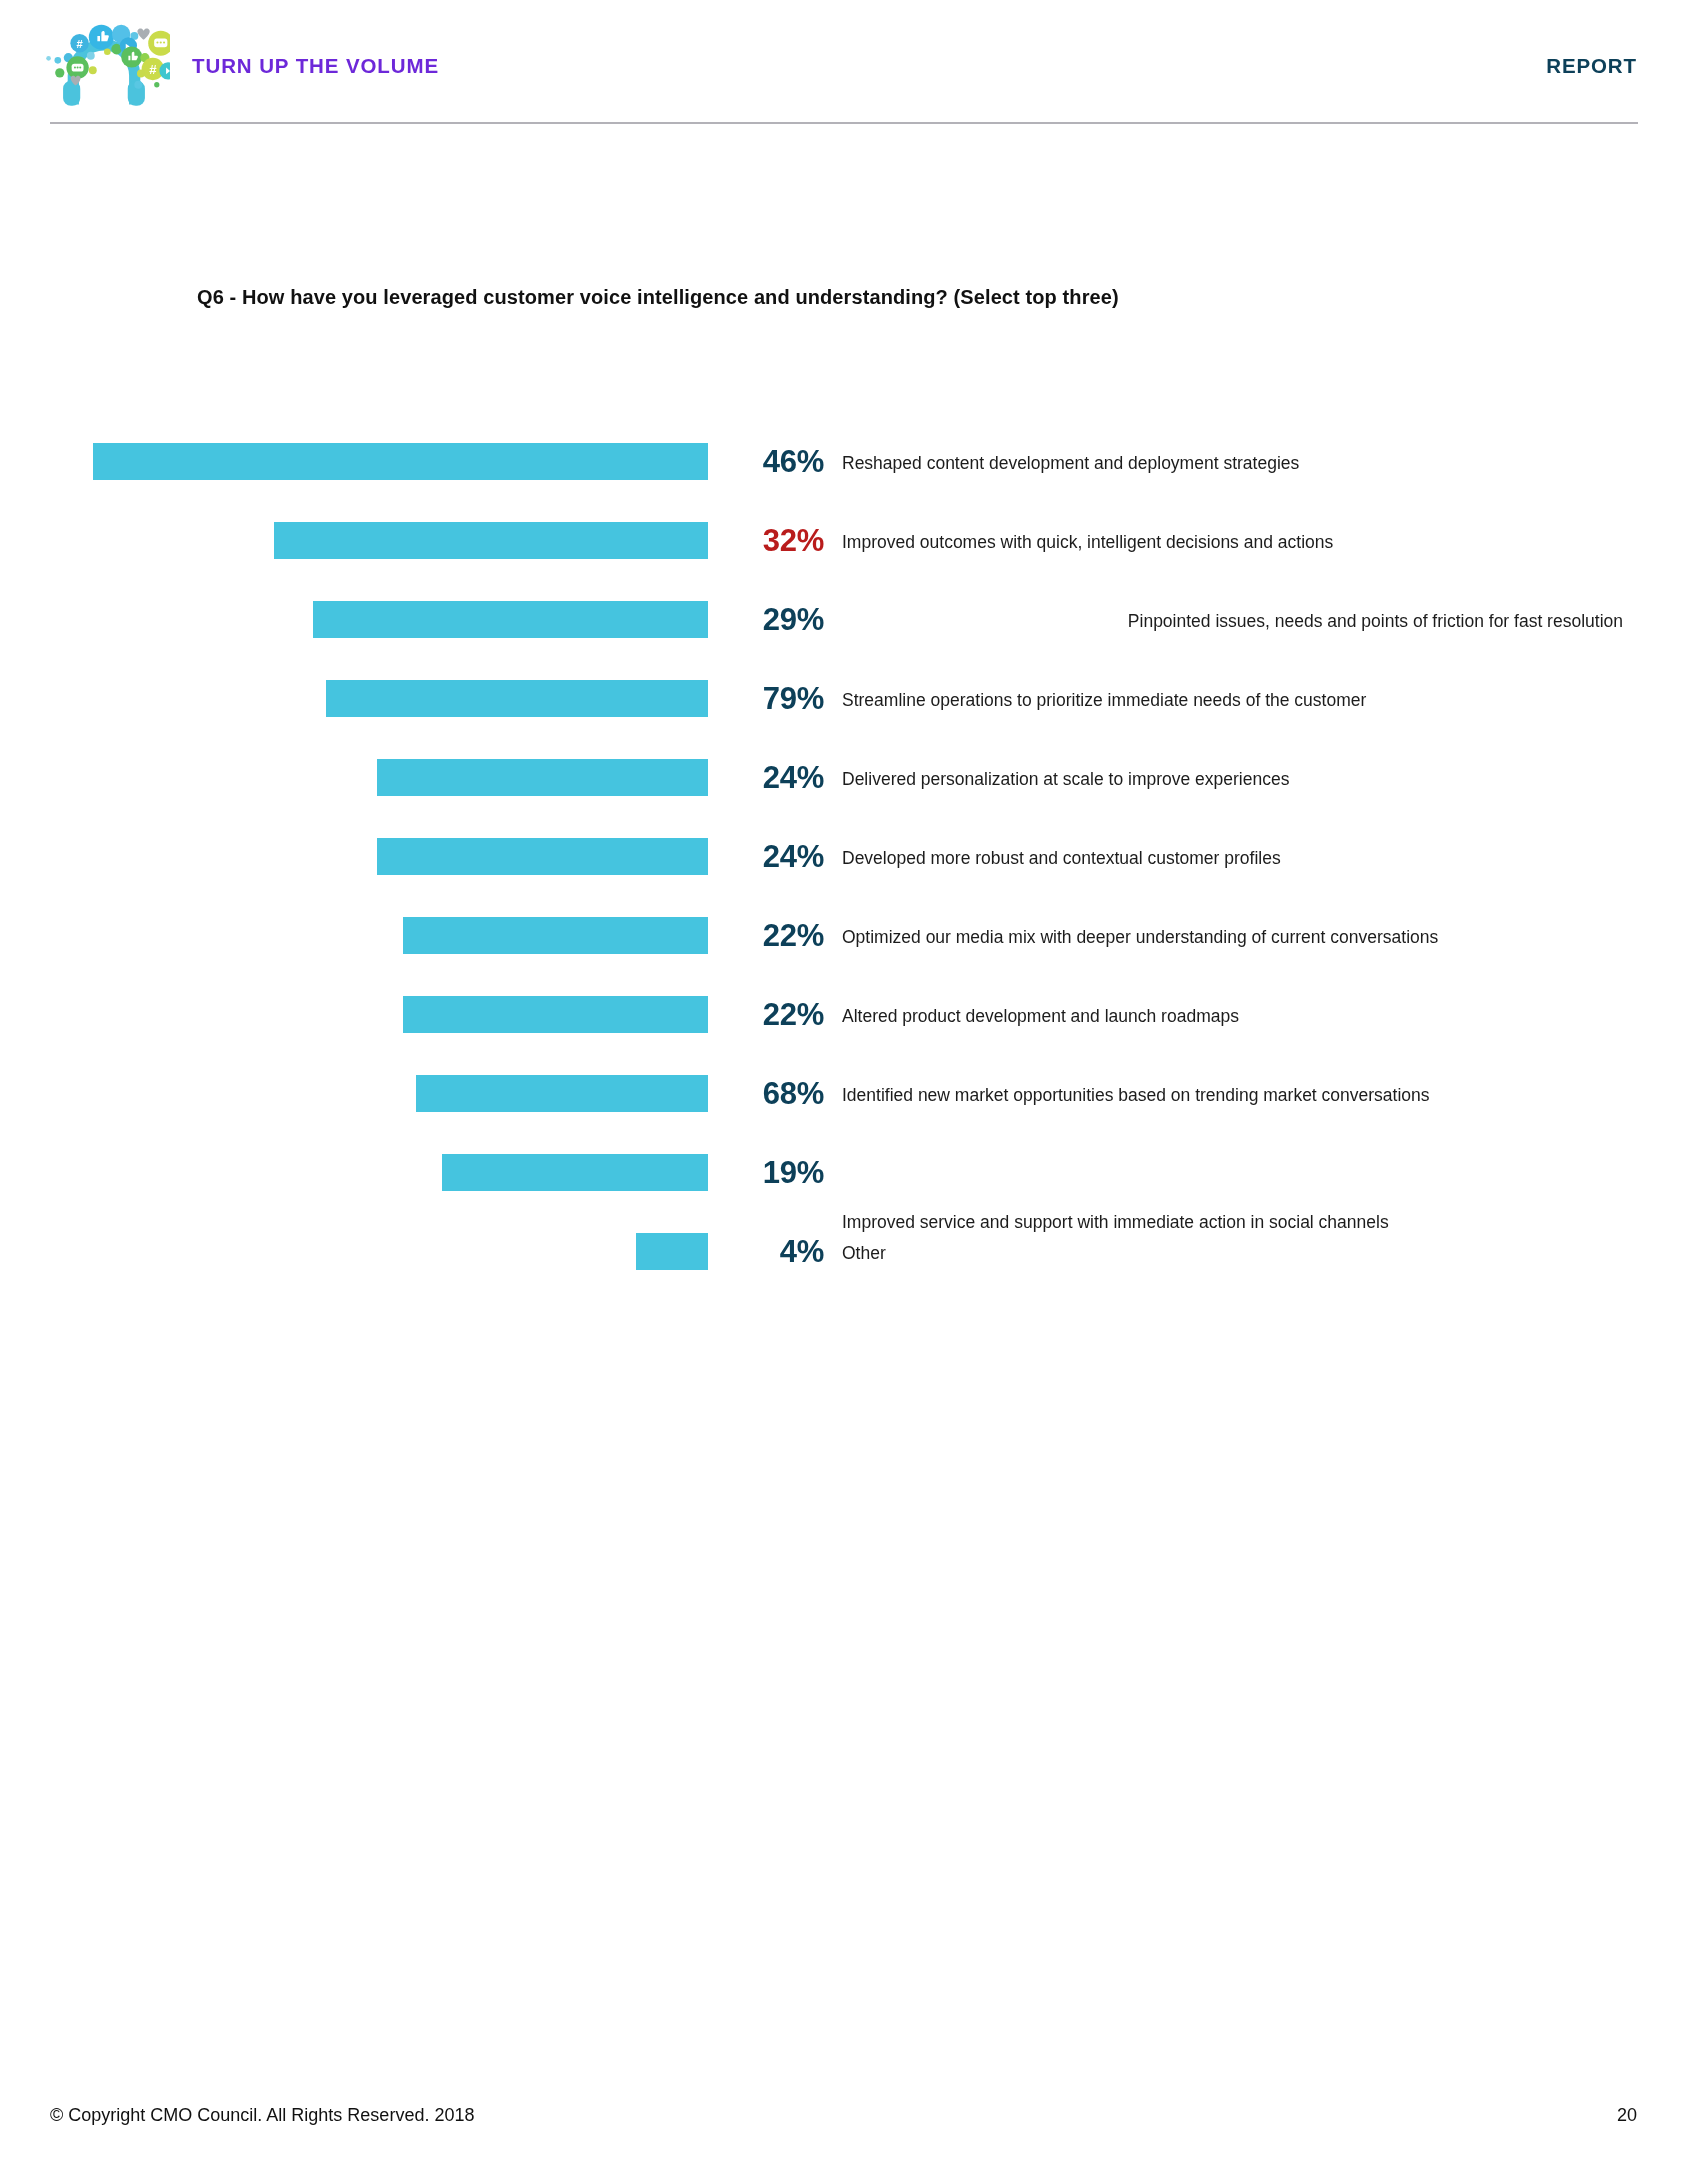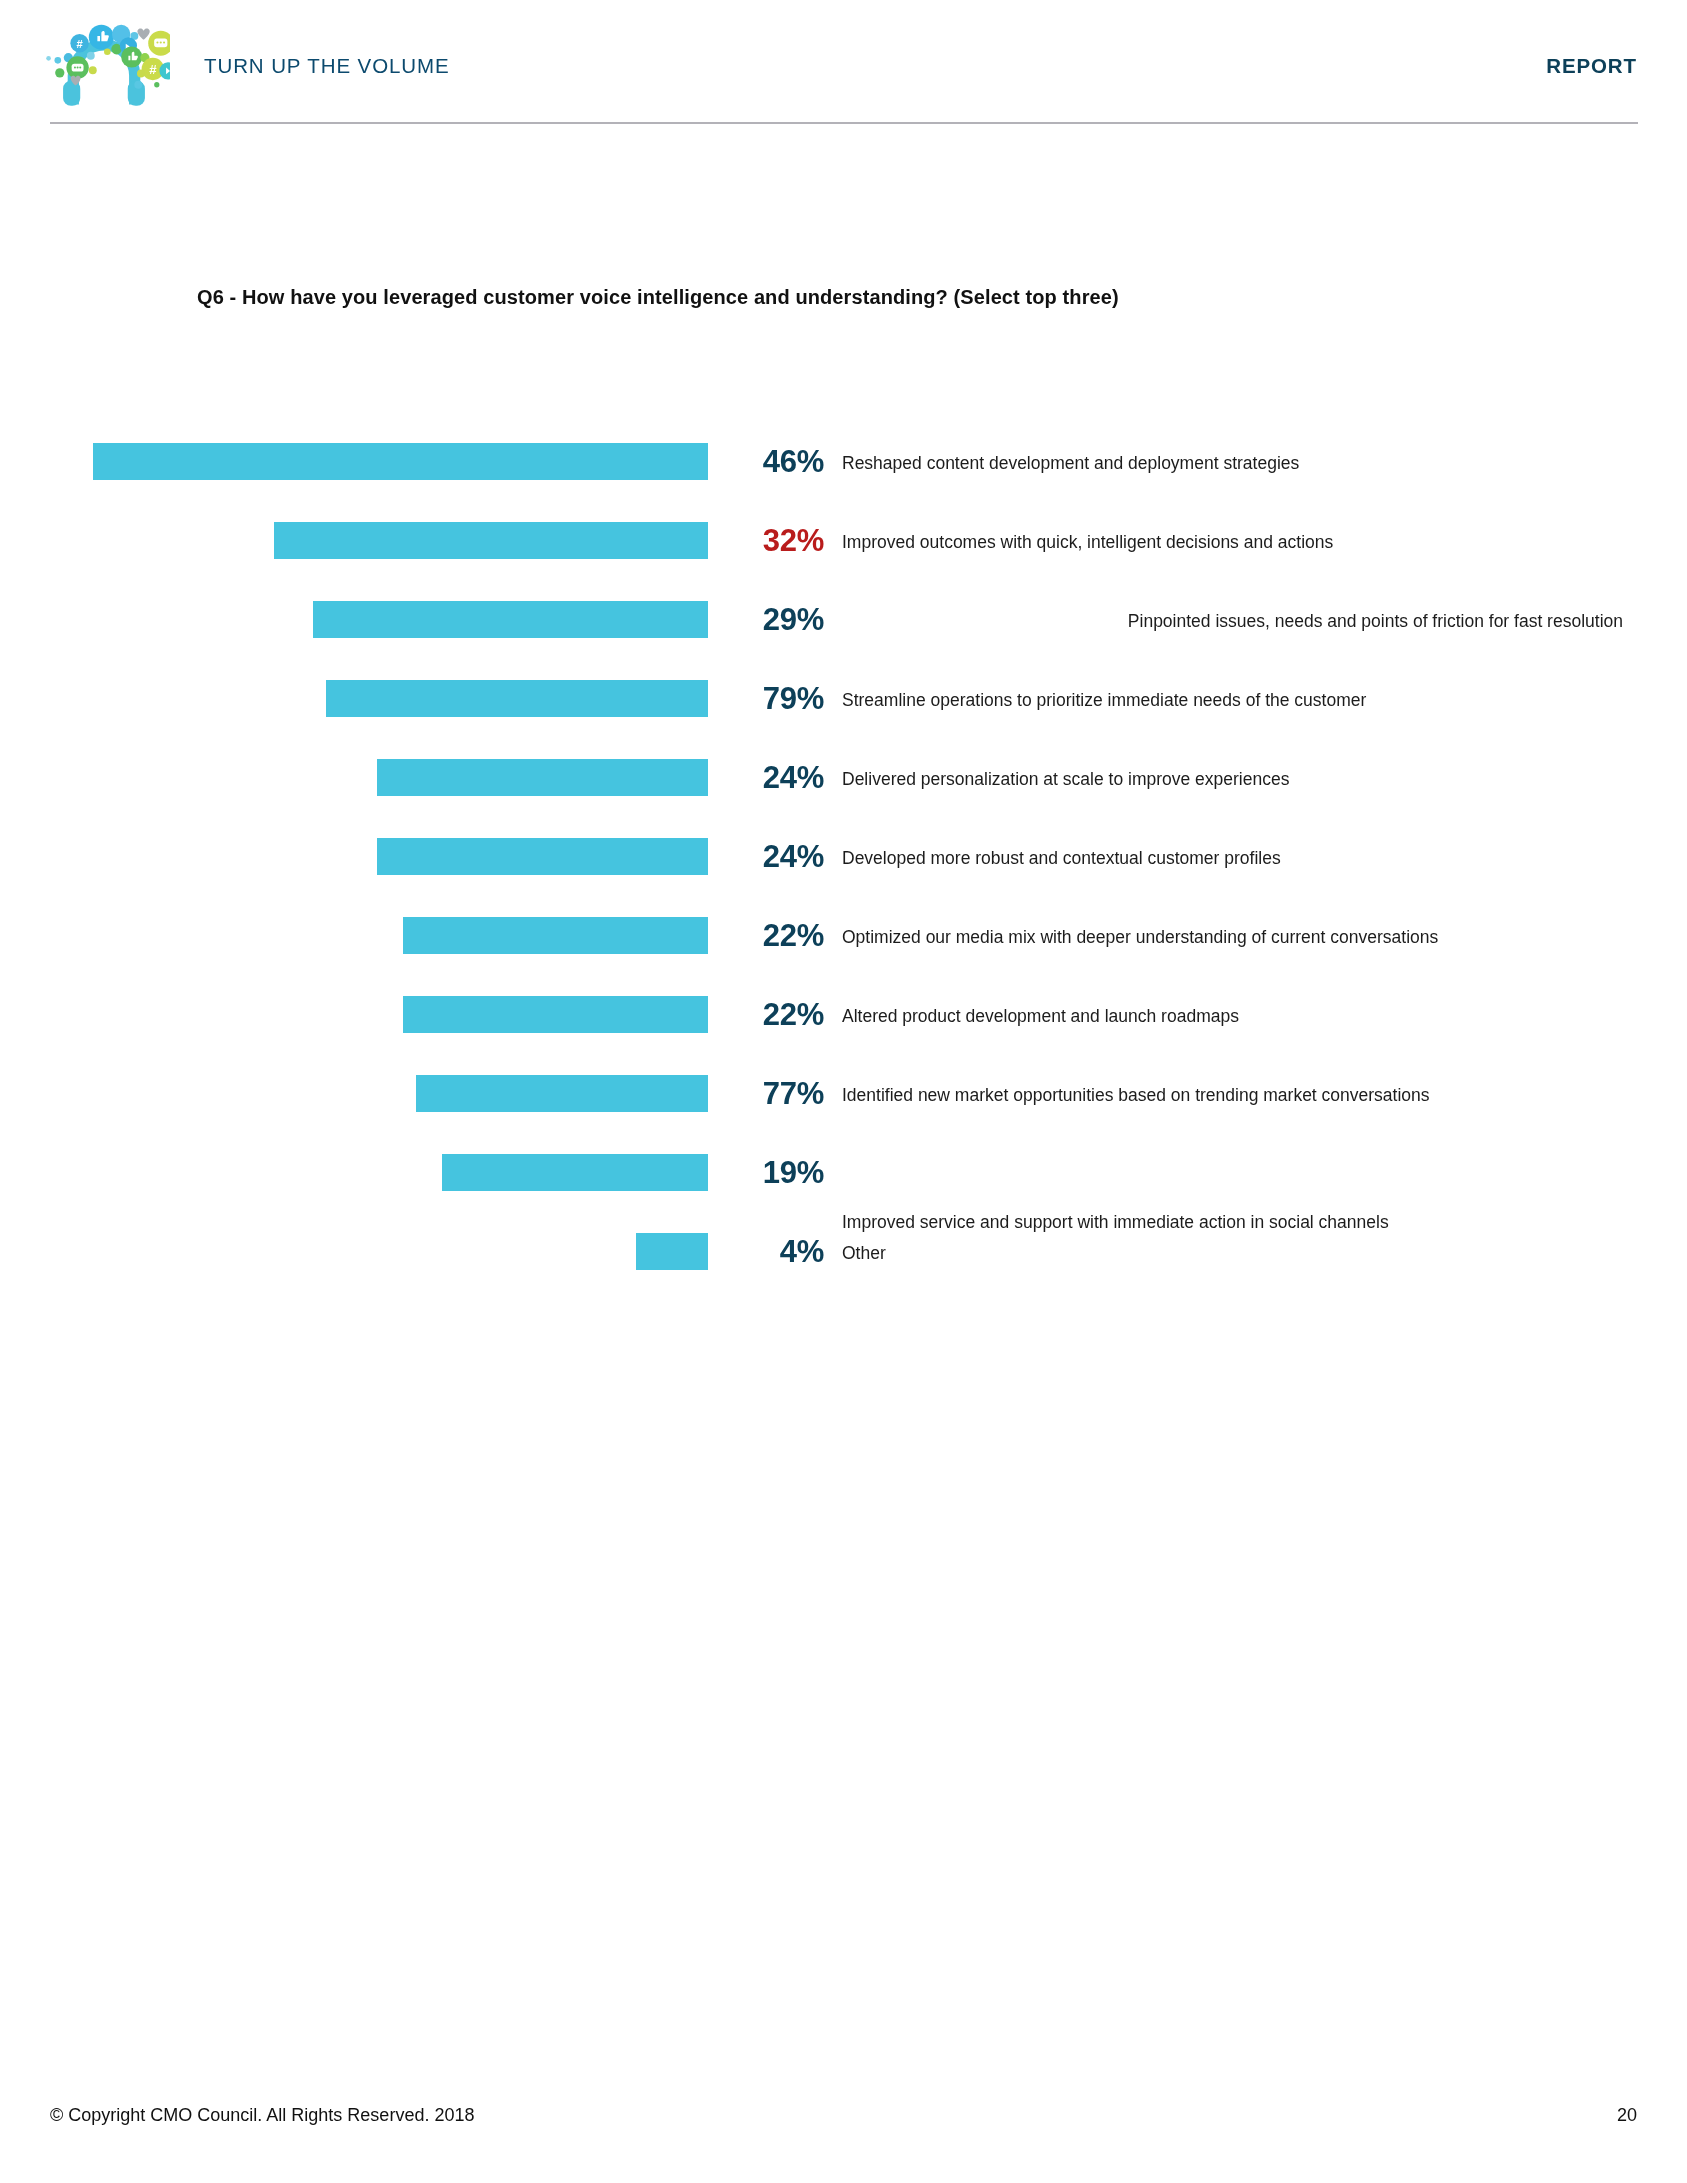--- a/index.html
+++ b/index.html
@@ -15,23 +15,23 @@
   
   .header{
     position:absolute;left:0;top:0;width:1687px;height:126px;
   }
   .logo-wrap{
     position:absolute;left:38px;top:12px;width:132px;height:96px;
   }
   .logo-svg{display:block;width:132px;height:96px;}
 
   .brand-title{
-    position:absolute;left:204px;top:54px;
-    font-size:20.5px;font-weight:normal;letter-spacing:0.9px;
-    color:#0c4a6e;white-space:nowrap;
+    position:absolute;left:192px;top:54px;
+    font-size:20.5px;font-weight:bold;letter-spacing:0.9px;
+    color:#6d28d9;white-space:nowrap;
   }
   .header-right{
     position:absolute;right:50px;top:54px;
     font-size:20.5px;font-weight:bold;letter-spacing:0.9px;
     color:#0d4059;white-space:nowrap;text-align:right;
   }
   .header-rule{
     position:absolute;left:50px;top:122px;width:1588px;height:2px;
     background:#b3b2b8;
   }
@@ -198,21 +198,21 @@
       <div class="bar-track">
         <div class="bar" style="width: 305px; background: rgb(69, 196, 223); top: 20px;"></div>
       </div>
       <div class="pct" style="color: rgb(13, 64, 89); top: 20.5px;">22%</div>
       <div class="desc" style="top: 25px;">Altered product development and launch roadmaps</div>
     </div>
     <div class="bar-row">
       <div class="bar-track">
         <div class="bar" style="width: 292px; background: rgb(69, 196, 223); top: 20px;"></div>
       </div>
-      <div class="pct" style="color: rgb(13, 64, 89); top: 20.5px;">77%</div>
+      <div class="pct" style="color: rgb(13, 64, 89); top: 20.5px;">68%</div>
       <div class="desc" style="top: 25px;">Identified new market opportunities based on trending market conversations</div>
     </div>
     <div class="bar-row">
       <div class="bar-track">
         <div class="bar" style="width: 266px; background: rgb(69, 196, 223); top: 20px;"></div>
       </div>
       <div class="pct" style="color: rgb(13, 64, 89); top: 20.5px;">19%</div>
       <div class="desc" style="top: 25px; margin-top: 48px;">Improved service and support with immediate action in social channels</div>
     </div>
     <div class="bar-row">

